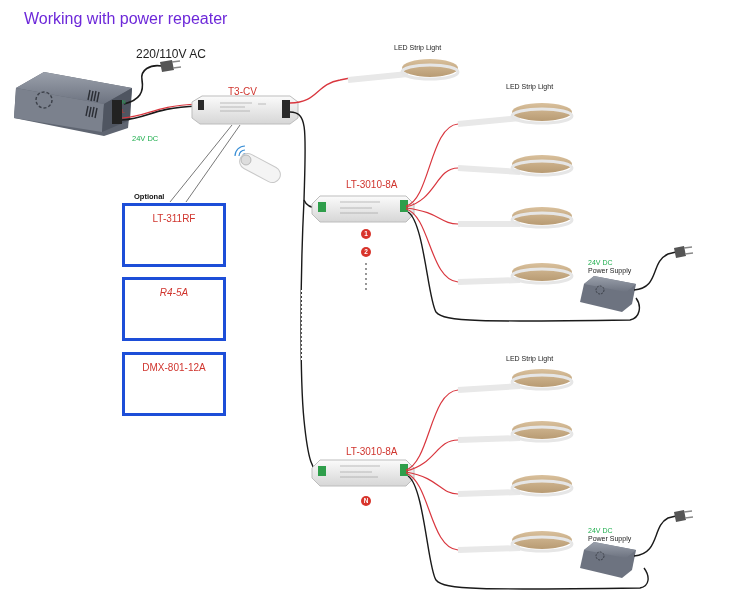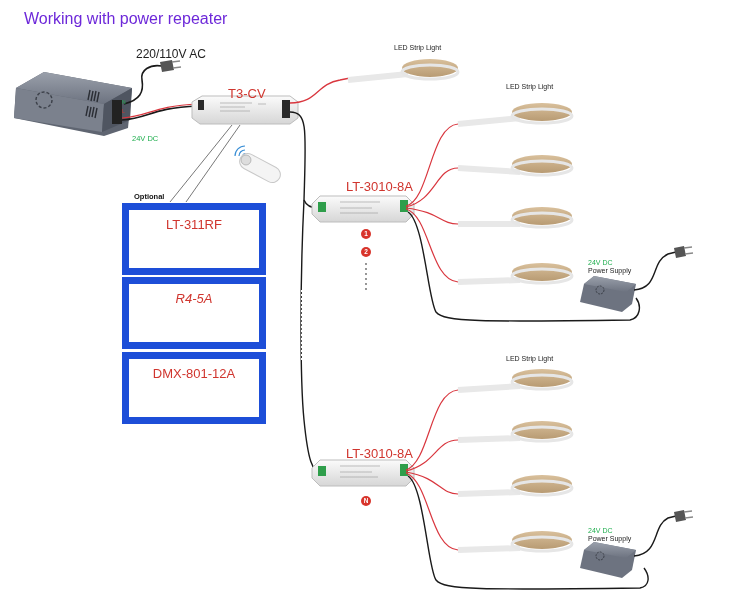--- a/index.html
+++ b/index.html
@@ -1,23 +1,23 @@
 <!DOCTYPE html>
 <html><head>
 <meta charset="utf-8">
 <style>
   html, body { margin:0; padding:0; background:#ffffff; }
   body { width:754px; height:611px; position:relative; overflow:hidden; font-family:"Liberation Sans", sans-serif; }
   .abs { position:absolute; }
   #title { left:24px; top:10px; font-size:16px; color:#6d28d9; white-space:nowrap; }
   .lbl { font-size:12px; color:#222; white-space:nowrap; }
-  .lbl-red { font-size:13px; color:#d0352e; white-space:nowrap; }
+  .lbl-red { font-size:10px; color:#d0352e; white-space:nowrap; }
   .lbl-green { font-size:7.5px; color:#1fae4e; font-weight:normal; white-space:nowrap; }
   .lbl-bold { font-size:7.5px; color:#111; font-weight:bold; white-space:nowrap; }
-  .opt-box { border:7px solid #1d4ed8; background:#fff; width:98px; height:58px;padding-left:32px; }
+  .opt-box { border:3px solid #1d4ed8; background:#fff; width:98px; height:58px; }
   .opt-box .lbl-red { position:absolute; left:0; right:0; top:7px; text-align:center; }
   .badge { width:10px; height:10px; border-radius:50%; background:#d8342b; color:#fff; font-size:6.5px; font-weight:bold; text-align:center; line-height:10px; }
   svg { position:absolute; left:0; top:0; }
 </style>
 </head>
 <body>
 
 <svg width="754" height="611" viewBox="0 0 754 611">
   <defs>
     <linearGradient id="psuTop" x1="0" y1="0" x2="0" y2="1">

